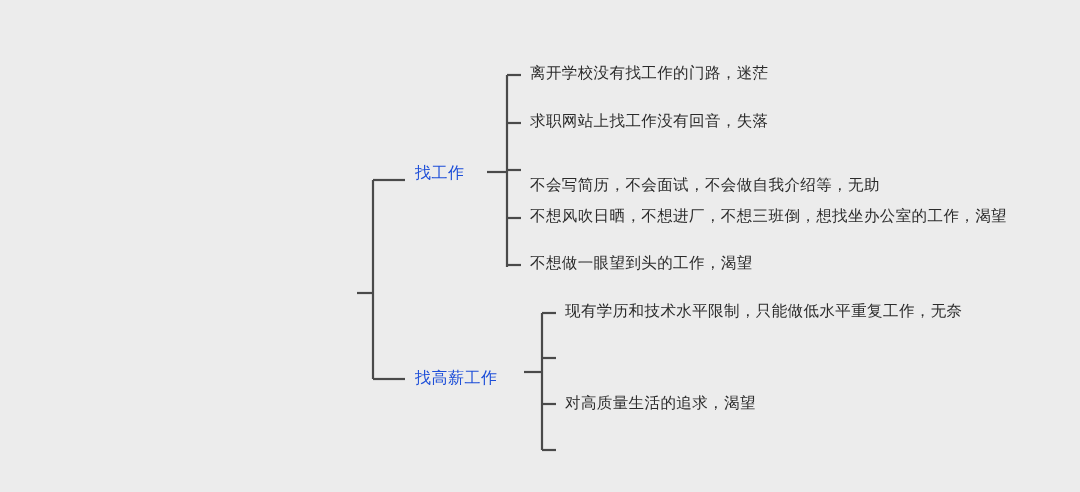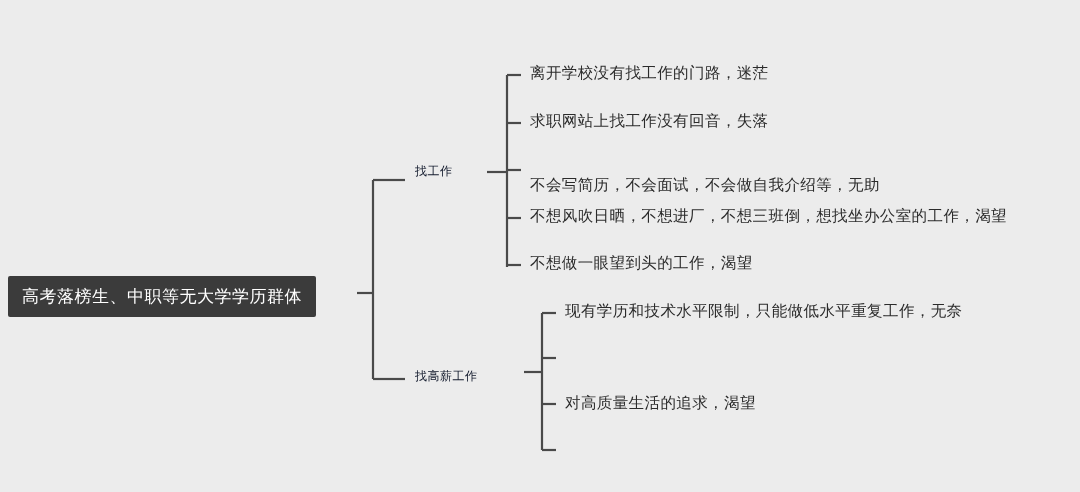--- a/index.html
+++ b/index.html
@@ -30,22 +30,22 @@
   }
   .root-node {
     background: #3b3b3b;
     color: #ffffff;
     font-size: 17px;
     padding: 9px 14px;
     border-radius: 2px;
     letter-spacing: 0.5px;
   }
   .branch-node {
-    color: #0f172a;
-    font-size: 12px;
+    color: #1d4ed8;
+    font-size: 16px;
     padding: 3px 2px;
     letter-spacing: 0.5px;
   }
   .leaf-node {
     color: #2b2b2b;
     font-size: 15.5px;
     padding: 3px 2px;
     letter-spacing: 0.4px;
   }
 </style>
@@ -76,21 +76,20 @@
 
       <path d="M524,372 L542,372"></path>
       <path d="M542,313 L542,450"></path>
       <path d="M542,313 L556,313"></path>
       <path d="M542,358 L556,358"></path>
       <path d="M542,404 L556,404"></path>
       <path d="M542,450 L556,450"></path>
     </g>
   </svg>
 
-  <div class="node root-node" style="left:8px; top:276px;">高考落榜生、中职等无大学学历群体</div>
 
   <div class="node branch-node" style="left:413px; top:160px;">找工作</div>
 
   <div class="node branch-node" style="left:413px; top:365px;">找高薪工作</div>
 
   <div class="node leaf-node" style="left:528px; top:60px;">离开学校没有找工作的门路，迷茫</div>
   <div class="node leaf-node" style="left:528px; top:108px;text-align:right;">求职网站上找工作没有回音，失落</div>
   <div class="node leaf-node" style="left:528px; top:172px;text-align:right;">不会写简历，不会面试，不会做自我介绍等，无助</div>
   <div class="node leaf-node" style="left:528px; top:203px;">不想风吹日晒，不想进厂，不想三班倒，想找坐办公室的工作，渴望</div>
   <div class="node leaf-node" style="left:528px; top:250px;">不想做一眼望到头的工作，渴望</div>

